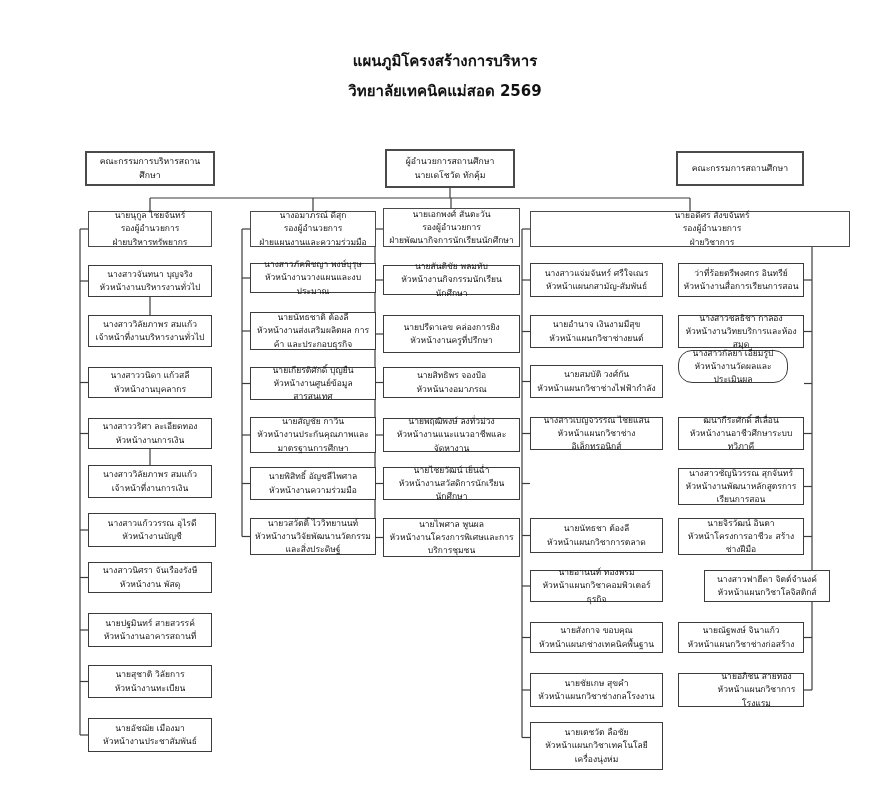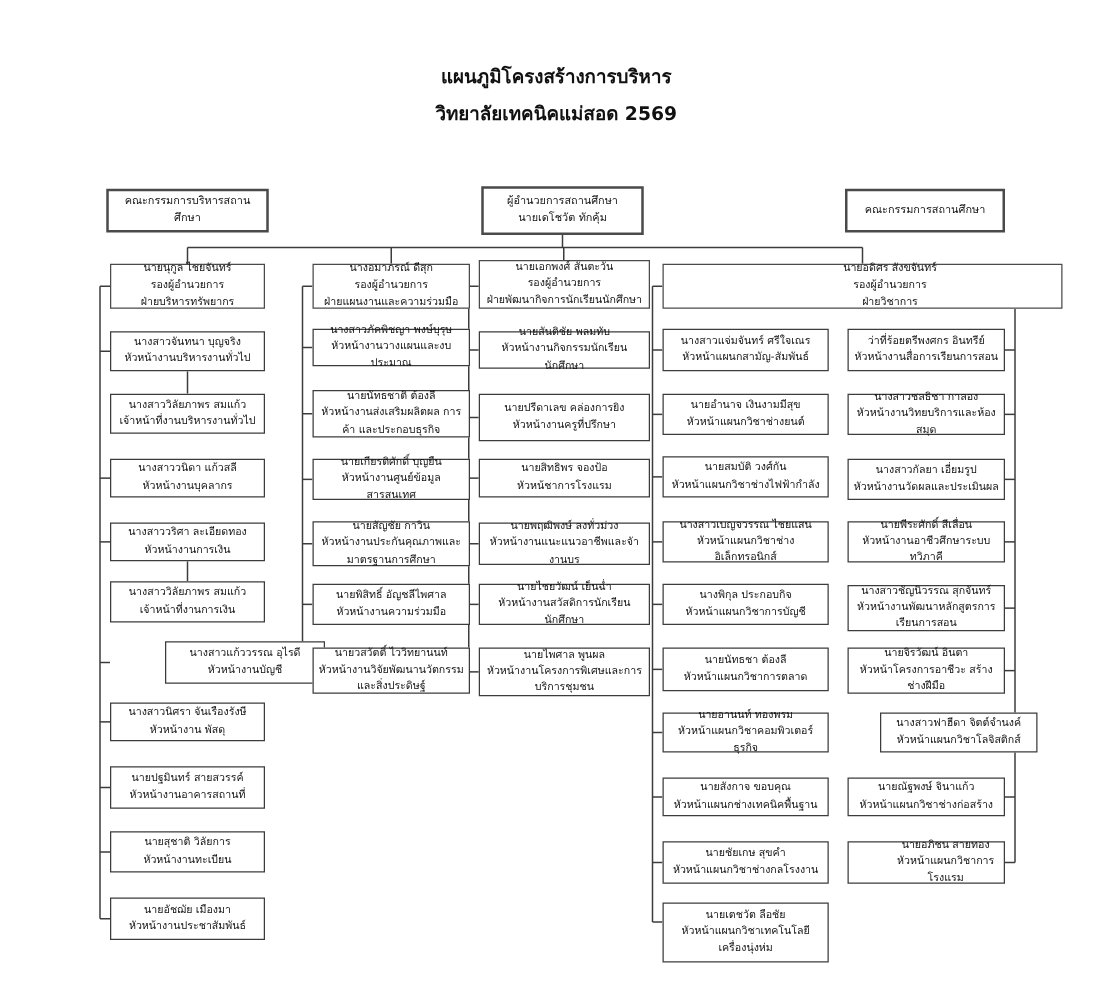--- a/index.html
+++ b/index.html
@@ -144,21 +144,21 @@
       <span class="rl">หัวหน้างานบุคลากร</span>
     </div>
     <div class="node" style="left: 88px; top: 418px; width: 124px; height: 31px;">
       <span class="nm">นางสาววริศา ละเอียดทอง</span>
       <span class="rl">หัวหน้างานการเงิน</span>
     </div>
     <div class="node" style="left: 88px; top: 465px; width: 124px; height: 33px;">
       <span class="nm">นางสาววิลัยภาพร สมแก้ว</span>
       <span class="rl">เจ้าหน้าที่งานการเงิน</span>
     </div>
-    <div class="node" style="left: 88px; top: 513px; width: 128px; height: 34px; margin-left: 44px;">
+    <div class="node" style="left: 88px; top: 513px; width: 128px; height: 34px;">
       <span class="nm">นางสาวแก้ววรรณ อุไรดี</span>
       <span class="rl">หัวหน้างานบัญชี</span>
     </div>
     <div class="node" style="left: 88px; top: 562px; width: 124px; height: 31px;">
       <span class="nm">นางสาวนิศรา จันเรืองรังษี</span>
       <span class="rl">หัวหน้างาน พัสดุ</span>
     </div>
     <div class="node" style="left: 88px; top: 613px; width: 124px; height: 34px;">
       <span class="nm">นายปฐมินทร์ สายสวรรค์</span>
       <span class="rl">หัวหน้างานอาคารสถานที่</span>
@@ -198,25 +198,25 @@
     <div class="node" style="left: 383px; top: 265px; width: 137px; height: 30px;">
       <span class="nm">นายสันติชัย พลมทับ</span>
       <span class="rl">หัวหน้างานกิจกรรมนักเรียนนักศึกษา</span>
     </div>
     <div class="node" style="left: 383px; top: 315px; width: 137px; height: 38px;">
       <span class="nm">นายปรีดาเลข คล่องการยิง</span>
       <span class="rl">หัวหน้างานครูที่ปรึกษา</span>
     </div>
     <div class="node" style="left: 383px; top: 367px; width: 137px; height: 31px;">
       <span class="nm">นายสิทธิพร จองป้อ</span>
-      <span class="rl">หัวหน้ชาการโรงแรม</span>
+      <span class="rl">หัวหน้นางอมาภรณ</span>
     </div>
     <div class="node" style="left: 383px; top: 418px; width: 137px; height: 34px;">
       <span class="nm">นายพฤฒิพงษ์ ลงทั่วม่วง</span>
-      <span class="rl">หัวหน้างานแนะแนวอาชีพและจัางานบร</span>
+      <span class="rl">หัวหน้างานแนะแนวอาชีพและจัดหางาน</span>
     </div>
     <div class="node" style="left: 383px; top: 467px; width: 137px; height: 33px;">
       <span class="nm">นายไชยวัฒน์ เย็นฉ่ำ</span>
       <span class="rl">หัวหน้างานสวัสดิการนักเรียนนักศึกษา</span>
     </div>
     <div class="node" style="left: 383px; top: 518px; width: 137px; height: 39px;">
       <span class="nm">นายไพศาล พูนผล</span>
       <span class="rl">หัวหน้างานโครงการพิเศษและการ บริการชุมชน</span>
     </div>
     <div class="node" style="left: 530px; top: 263px; width: 133px; height: 34px;">
@@ -228,24 +228,20 @@
       <span class="rl">หัวหน้าแผนกวิชาช่างยนต์</span>
     </div>
     <div class="node" style="left: 530px; top: 365px; width: 133px; height: 33px;">
       <span class="nm">นายสมบัติ วงศ์กัน</span>
       <span class="rl">หัวหน้าแผนกวิชาช่างไฟฟ้ากำลัง</span>
     </div>
     <div class="node" style="left: 530px; top: 417px; width: 133px; height: 33px;">
       <span class="nm">นางสาวเบญจวรรณ ไชยแสน</span>
       <span class="rl">หัวหน้าแผนกวิชาช่างอิเล็กทรอนิกส์</span>
     </div>
-    <div class="node" style="left: 530px; top: 467px; width: 133px; height: 33px;">
-      <span class="nm">นางพิกุล ประกอบกิจ</span>
-      <span class="rl">หัวหน้าแผนกวิชาการบัญชี</span>
-    </div>
     <div class="node" style="left: 530px; top: 518px; width: 133px; height: 35px;">
       <span class="nm">นายนัทธชา ต้องลี</span>
       <span class="rl">หัวหน้าแผนกวิชาการตลาด</span>
     </div>
     <div class="node" style="left: 530px; top: 570px; width: 133px; height: 32px;">
       <span class="nm">นายอานนท์ ทองพรม</span>
       <span class="rl">หัวหน้าแผนกวิชาคอมพิวเตอร์ธุรกิจ</span>
     </div>
     <div class="node" style="left: 530px; top: 622px; width: 133px; height: 31px;">
       <span class="nm">นายสังกาจ ขอบคุณ</span>
@@ -260,26 +256,26 @@
       <span class="rl">หัวหน้าแผนกวิชาเทคโนโลยีเครื่องนุ่งห่ม</span>
     </div>
     <div class="node" style="left: 678px; top: 263px; width: 126px; height: 34px;">
       <span class="nm">ว่าที่ร้อยตรีพงศกร อินทรีย์</span>
       <span class="rl">หัวหน้างานสื่อการเรียนการสอน</span>
     </div>
     <div class="node" style="left: 678px; top: 315px; width: 126px; height: 33px;">
       <span class="nm">นางสาวชลธิชา กาลอง</span>
       <span class="rl">หัวหน้างานวิทยบริการและห้องสมุด</span>
     </div>
-    <div class="node" style="left: 678px; top: 367px; width: 126px; height: 33px;">
+    <div class="node" style="left: 678px; top: 350px; width: 110px; height: 33px; border-radius: 14px;">
       <span class="nm">นางสาวกัลยา เอี่ยมรูป</span>
       <span class="rl">หัวหน้างานวัดผลและประเมินผล</span>
     </div>
     <div class="node" style="left: 678px; top: 417px; width: 126px; height: 33px;">
-      <span class="nm">นายพีระศักดิ์ สีเลื่อน</span>
+      <span class="nm">ฒนากีระศักดิ์ สีเลื่อน</span>
       <span class="rl">หัวหน้างานอาชีวศึกษาระบบทวิภาคี</span>
     </div>
     <div class="node" style="left: 678px; top: 468px; width: 126px; height: 37px;">
       <span class="nm">นางสาวชัญนิวรรณ สุกจันทร์</span>
       <span class="rl">หัวหน้างานพัฒนาหลักสูตรการเรียนการสอน</span>
     </div>
     <div class="node" style="left: 678px; top: 518px; width: 126px; height: 37px;">
       <span class="nm">นายจิรวัฒน์ อินตา</span>
       <span class="rl">หัวหน้าโครงการอาชีวะ สร้างช่างฝีมือ</span>
     </div>

